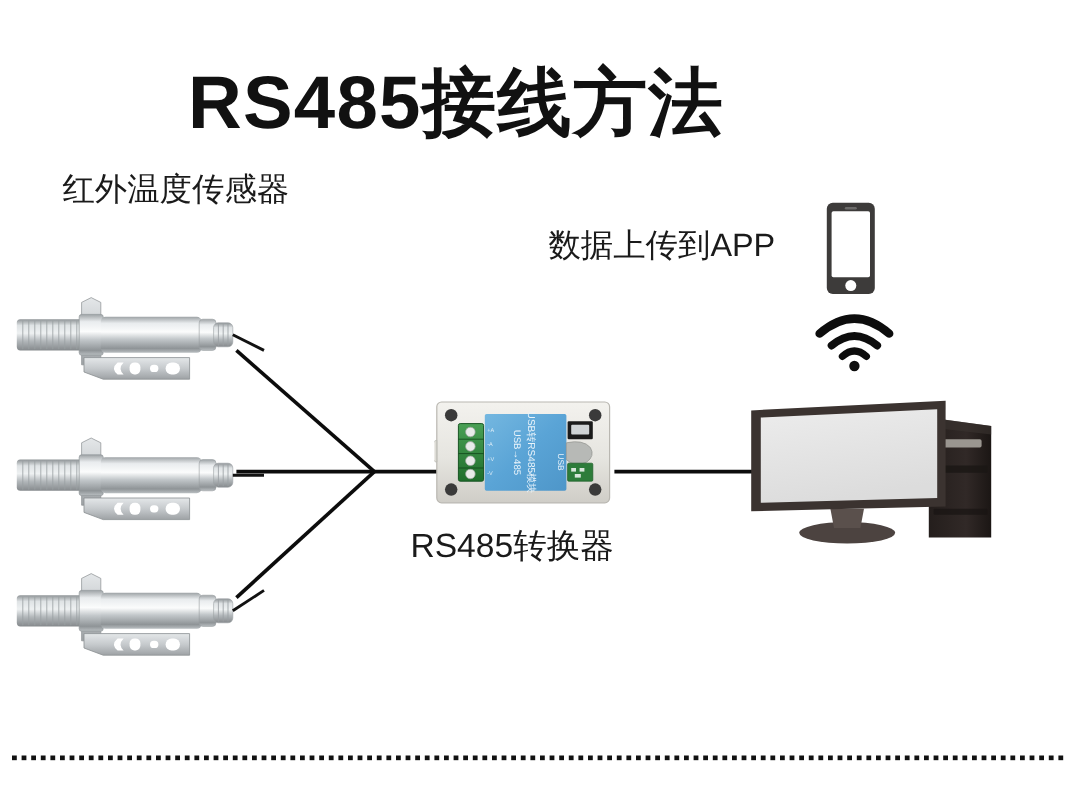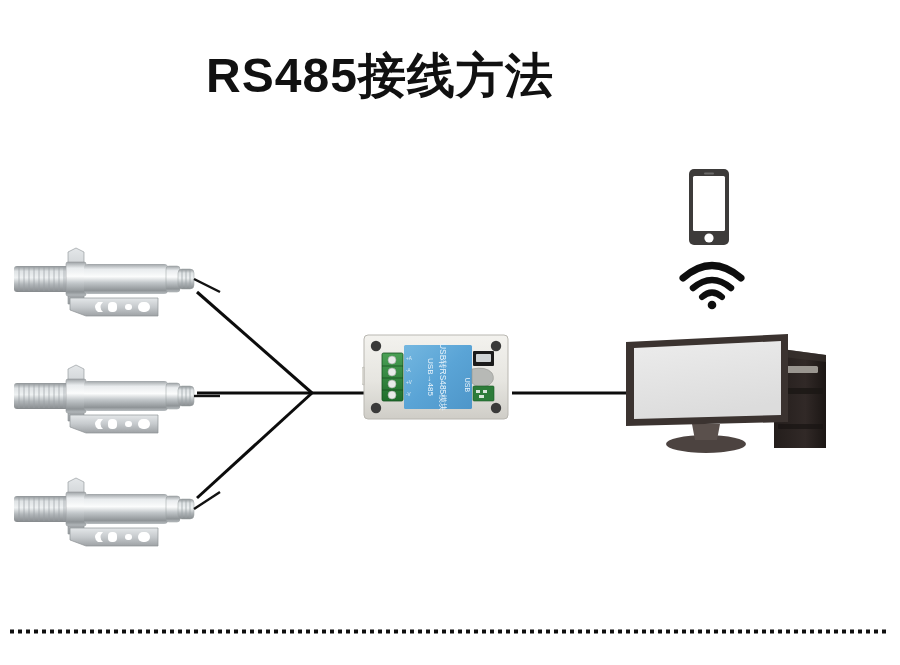--- a/index.html
+++ b/index.html
@@ -18,21 +18,21 @@
     overflow: hidden;
   }
 
   
   .title {
     position: absolute;
     left: 0;
     top: 44px;
     width: 760px;
     text-align: center;
-    font-size: 48px;
+    font-size: 62px;
     font-weight: 700;
     color: #111111;
     letter-spacing: 1px;
     white-space: nowrap;
   }
 
   
   .label {
     position: absolute;
     font-size: 27px;
@@ -374,18 +374,21 @@
     <svg viewBox="0 0 68 52" width="68" height="52">
       <g fill="none" stroke="#0d0d0d" stroke-linecap="round">
         <path d="M5 20 q29 -25 58 0" stroke-width="7"></path>
         <path d="M15 30 q19 -16 38 0" stroke-width="6.5"></path>
         <path d="M24 39 q10 -9 20 0" stroke-width="6"></path>
       </g>
       <circle cx="34" cy="47" r="4.3" fill="#0d0d0d"></circle>
     </svg>
   </div>
 
+  <div class="label label-sensor">红外温度传感器</div>
+  <div class="label label-app">数据上传到APP</div>
+  <div class="label label-conv">RS485转换器</div>
 
   <svg class="bottom-rule" viewBox="0 0 880 5" preserveAspectRatio="none">
     <line x1="0" y1="2.5" x2="880" y2="2.5" stroke="#111111" stroke-width="4" stroke-dasharray="4 4"></line>
   </svg>
 
 </div>
 
 </body></html>

